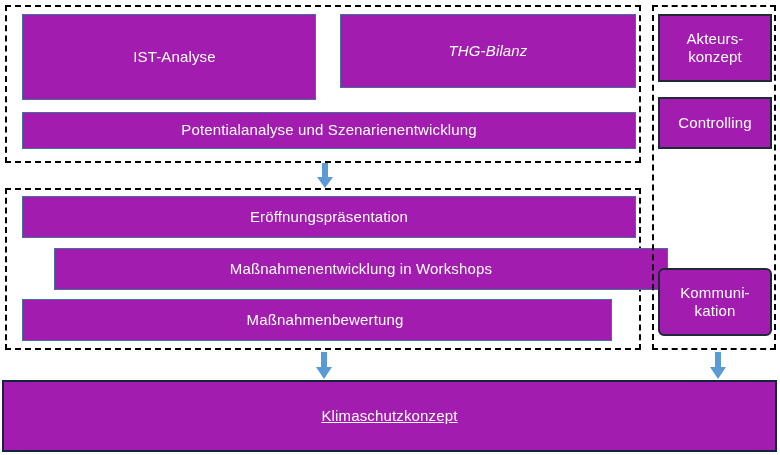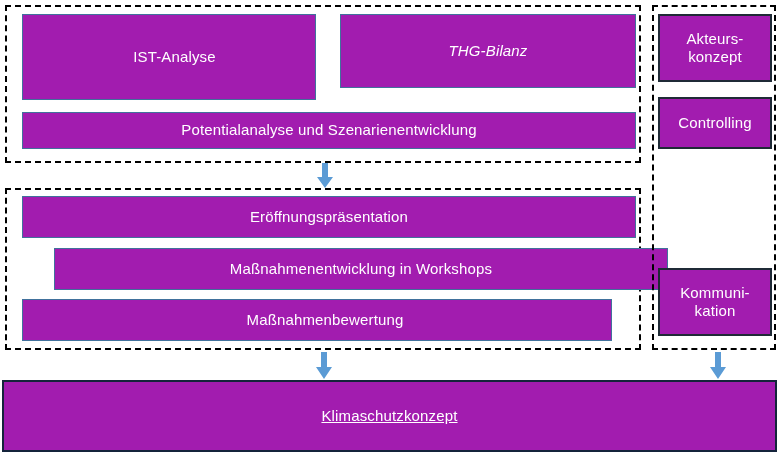--- a/index.html
+++ b/index.html
@@ -80,21 +80,21 @@
   <div class="blue-box" style="left:22px; top:299px; width:590px; height:42px;padding-left:16px;">Maßnahmenbewertung</div>
 
   <div class="dashed-group" style="left:652px; top:5px; width:124px; height:345px;"></div>
 
   <div class="blue-box side-box" style="left:658px; top:14px; width:114px; height:68px;">Akteurs-
 konzept</div>
 
   <div class="blue-box side-box" style="left:658px; top:97px; width:114px; height:52px;">Controlling</div>
 
 
-  <div class="blue-box side-box" style="left:658px; top:268px; width:114px; height:68px;">Kommuni-
+  <div class="blue-box side-box" style="left:658px; top:268px; width:114px; height:68px;border-radius:6px;">Kommuni-
 kation</div>
 
   <div class="arrow" style="left:315px; top:352px; width:18px; height:28px;">
     <svg width="18" height="28" viewBox="0 0 18 28">
       <path d="M6,0 L12,0 L12,15 L17,15 L9,27 L1,15 L6,15 Z" fill="#5B9BD5"></path>
     </svg>
   </div>
 
   <div class="arrow" style="left:709px; top:352px; width:18px; height:28px;">
     <svg width="18" height="28" viewBox="0 0 18 28">

